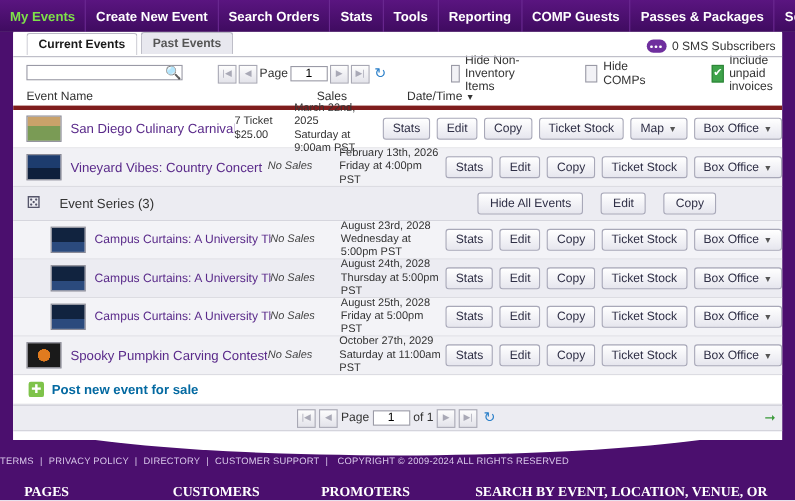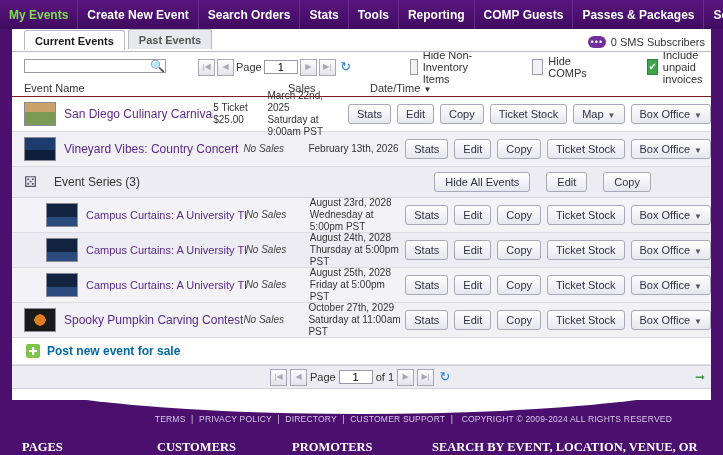--- a/index.html
+++ b/index.html
@@ -206,21 +206,21 @@
     font-size: 10px;
     line-height: 13px;
     text-align: center;
   }
 
   
   .thead {
     display: flex;
     align-items: center;
     height: 16px;
-    border-bottom: 1px solid #7f1d1d;
+    border-bottom: 4px solid #7f1d1d;
     font-size: 11px;
     color: #333;
     padding-left: 12px;
   }
   .th-name { width: 264px; }
   .th-sales { width: 82px; }
   .th-date { width: 120px; }
 
   
   .row {
@@ -374,21 +374,21 @@
     left: 0; top: -26px;
     width: 723px; height: 40px;
     background: #ffffff;
     border-bottom-left-radius: 50% 100%;
     border-bottom-right-radius: 50% 100%;
   }
   .legal {
     position: absolute;
     top: 14px;
     width: 675px;
-    text-align: right;
+    text-align: left;
     font-size: 8.5px;
     color: #d9c8ea;
     letter-spacing: .2px;
   }
   .legal span { margin: 0 3px; }
   .legal a { color: #d9c8ea; text-decoration: none; cursor: pointer; }
   .footcols {
     position: absolute;
     top: 40px;
     left: 0;
@@ -489,21 +489,21 @@
       <div class="th-date">
         <span>Date/Time</span>
         <span style="font-size:8px;">▼</span>
       </div>
     </div>
 
     <div class="row">
       <div class="thumb t1"></div>
       <div class="ev-name">San Diego Culinary Carnival</div>
       <div class="ev-sales">
-        <div>5 Ticket</div>
+        <div>7 Ticket</div>
         <div>$25.00</div>
       </div>
       <div class="ev-date">
         <div>March 22nd, 2025</div>
         <div>Saturday at 9:00am PST</div>
       </div>
       <div class="ev-actions">
         <span class="btn">Stats</span>
         <span class="btn">Edit</span>
         <span class="btn">Copy</span>
@@ -514,20 +514,21 @@
     </div>
 
     <div class="row alt">
       <div class="thumb t2"></div>
       <div class="ev-name">Vineyard Vibes: Country Concert</div>
       <div class="ev-sales">
         <div class="ital">No Sales</div>
       </div>
       <div class="ev-date">
         <div>February 13th, 2026</div>
+        <div>Friday at 4:00pm PST</div>
       </div>
       <div class="ev-actions">
         <span class="btn">Stats</span>
         <span class="btn">Edit</span>
         <span class="btn">Copy</span>
         <span class="btn">Ticket Stock</span>
         <span class="btn"><span>Box Office</span><span class="caret">▼</span></span>
       </div>
     </div>
 

